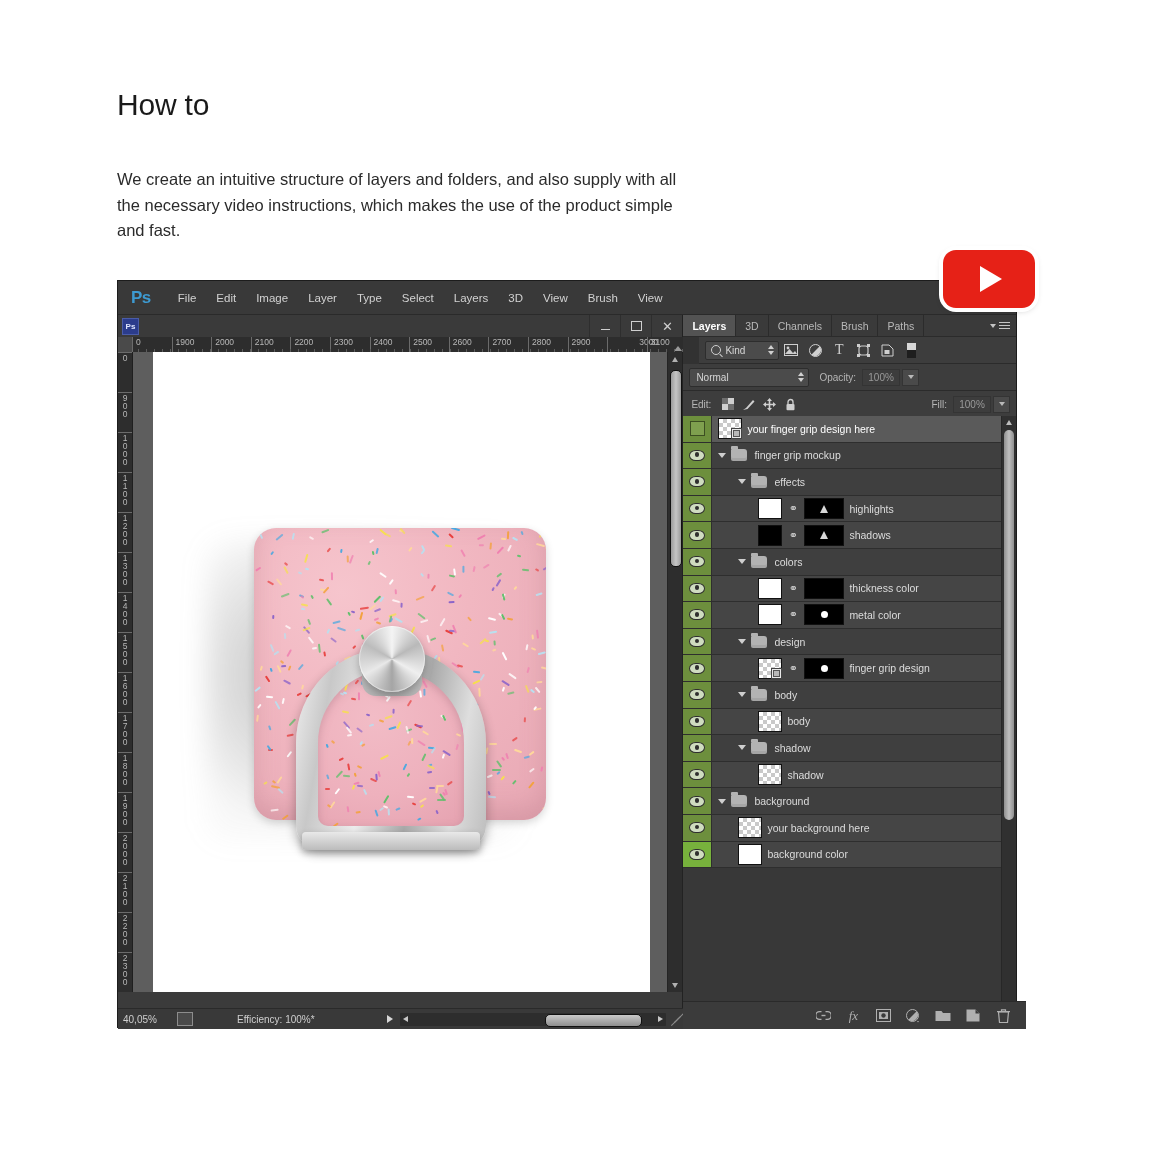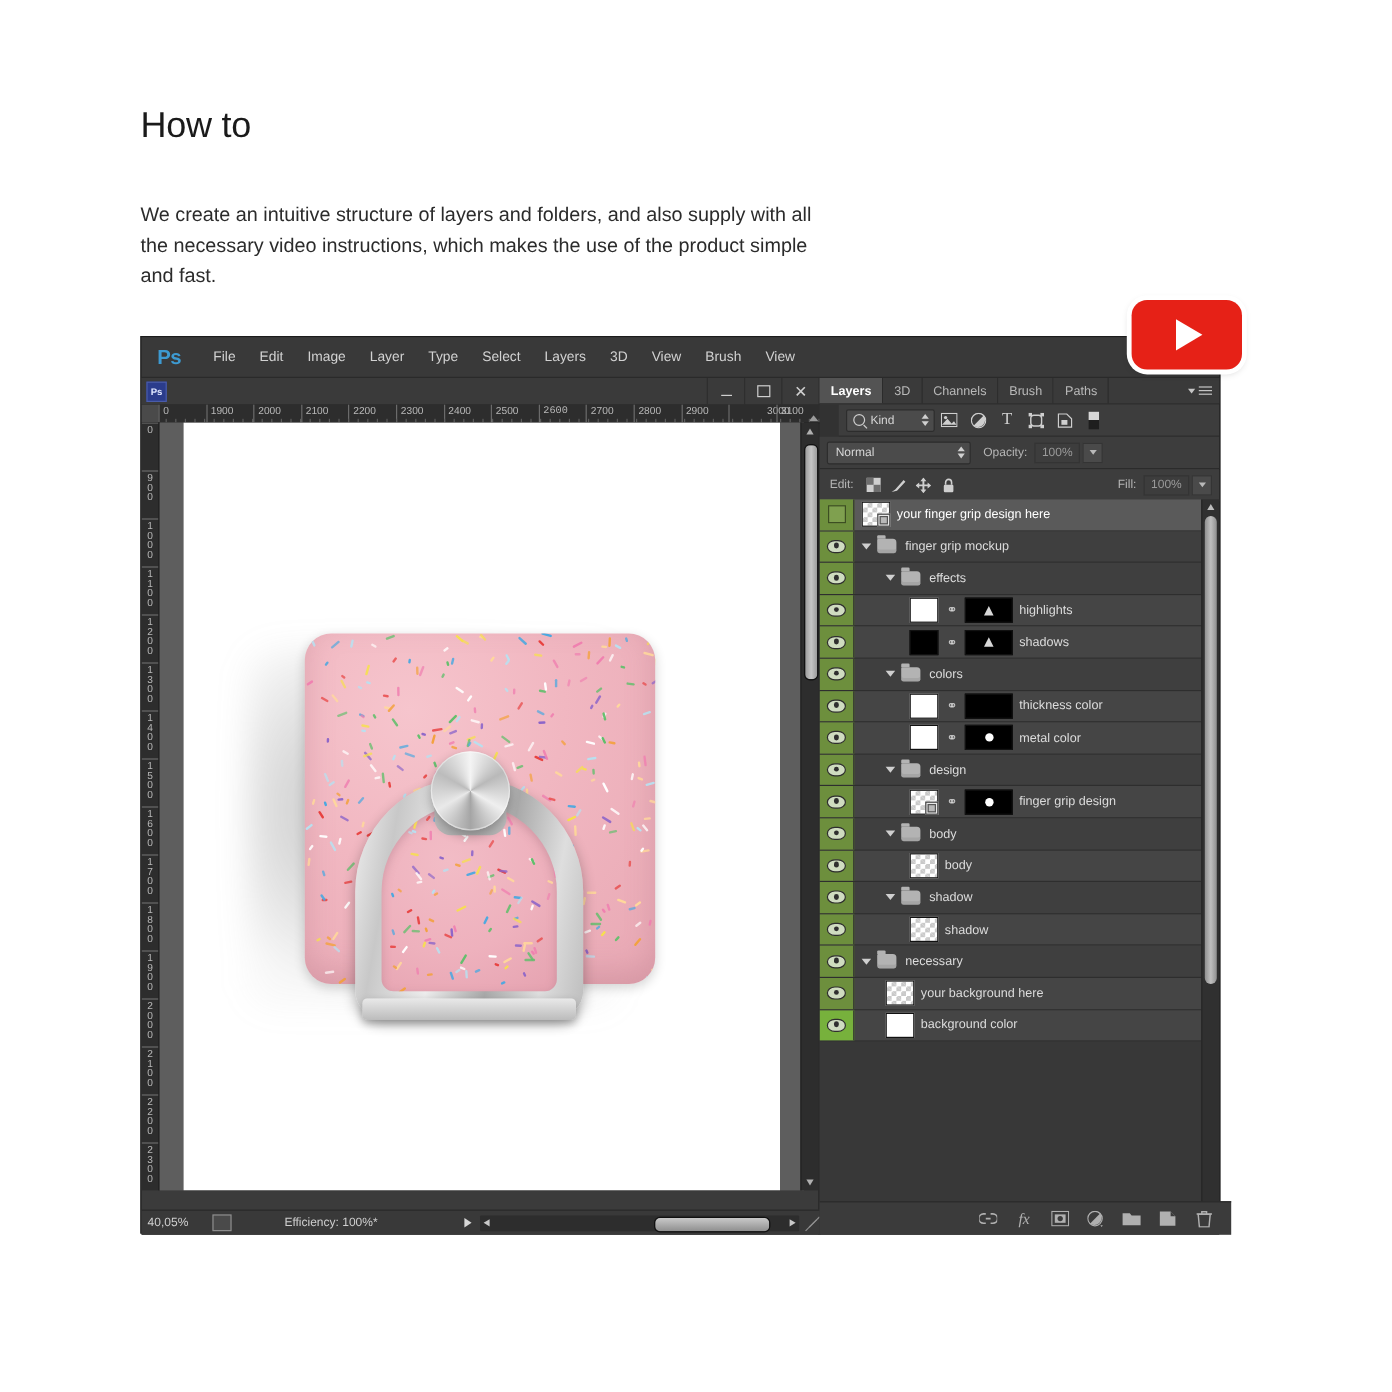--- a/index.html
+++ b/index.html
@@ -408,21 +408,21 @@
           <div class="corner"></div>
           <div class="uparrow"></div>
         <div class="tk" style="left: 14px;">0</div>
             <div class="tk" style="left: 53.6px;">1900</div>
             <div class="tk" style="left: 93.2px;">2000</div>
             <div class="tk" style="left: 132.8px;">2100</div>
             <div class="tk" style="left: 172.4px;">2200</div>
             <div class="tk" style="left: 212px;">2300</div>
             <div class="tk" style="left: 251.6px;">2400</div>
             <div class="tk" style="left: 291.2px;">2500</div>
-            <div class="tk" style="left: 330.8px; font-family: Liberation Mono, monospace;">2600</div>
+            <div class="tk" style="left: 330.8px;">2600</div>
             <div class="tk" style="left: 370.4px;">2700</div>
             <div class="tk" style="left: 410px;">2800</div>
             <div class="tk" style="left: 449.6px;">2900</div>
             <div class="tk" style="left: 489.2px; padding-left: 31px;">3000</div>
             <div class="tk" style="left: 528.8px;">3100</div>
             <div class="sub" style="left: 20px;"></div>
             <div class="sub" style="left: 28px;"></div>
             <div class="sub" style="left: 36px;"></div>
             <div class="sub" style="left: 44px;"></div>
             <div class="sub" style="left: 52px;"></div>
@@ -1328,21 +1328,21 @@
                 <div class="thumb"></div>
                 <div class="lname">shadow</div>
               </div>
               <div class="row group">
                 <div class="eyecol">
                   <div class="eye"></div>
                 </div>
                 <div class="indent" style="width: 6px;"></div>
                 <div class="twisty"></div>
                 <div class="folder"></div>
-                <div class="lname">necessary</div>
+                <div class="lname">background</div>
               </div>
               <div class="row">
                 <div class="eyecol">
                   <div class="eye"></div>
                 </div>
                 <div class="indent" style="width: 26px;"></div>
                 <div class="thumb"></div>
                 <div class="lname">your background here</div>
               </div>
               <div class="row">

